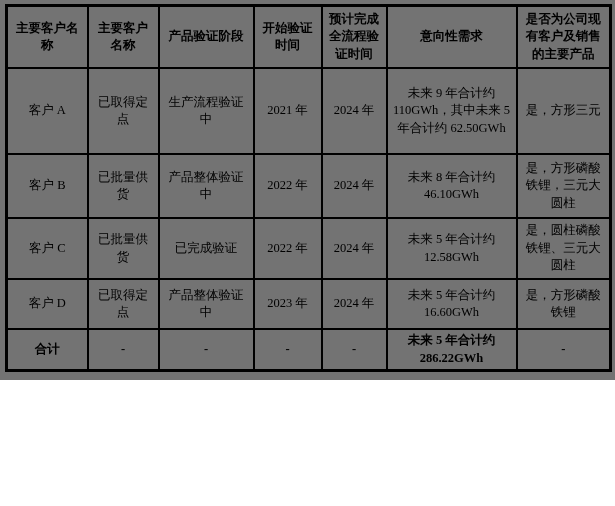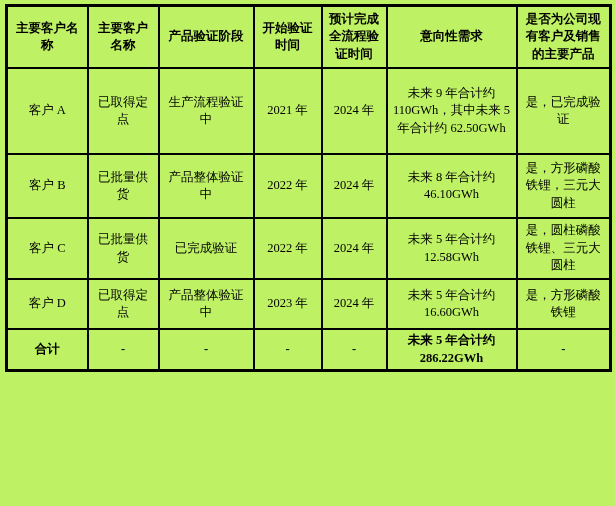--- a/index.html
+++ b/index.html
@@ -4,22 +4,22 @@
 <style>
   html, body {
     margin: 0;
     padding: 0;
     background: #ffffff;
     font-family: "Liberation Serif", "DejaVu Serif", serif;
   }
   .page {
     position: relative;
     width: 615px;
-    height: 506px;
-    background: #bef264;
+    height: 380px;
+    background: #737373;
     overflow: hidden;
   }
   table.doc-table {
     position: absolute;
     left: 5px;
     top: 4px;
     width: 604px;
     border-collapse: collapse;
     table-layout: fixed;
     border: 3px solid #000000;
@@ -74,21 +74,21 @@
       </tr>
     </thead>
     <tbody>
       <tr class="row-a">
         <td>客户 A</td>
         <td>已取得定点</td>
         <td>生产流程验证中</td>
         <td>2021 年</td>
         <td>2024 年</td>
         <td>未来 9 年合计约 110GWh，其中未来 5 年合计约 62.50GWh</td>
-        <td>是，已完成验证</td>
+        <td>是，方形三元</td>
       </tr>
       <tr class="row-b">
         <td>客户 B</td>
         <td>已批量供货</td>
         <td>产品整体验证中</td>
         <td>2022 年</td>
         <td>2024 年</td>
         <td>未来 8 年合计约 46.10GWh</td>
         <td>是，方形磷酸铁锂，三元大圆柱</td>
       </tr>

